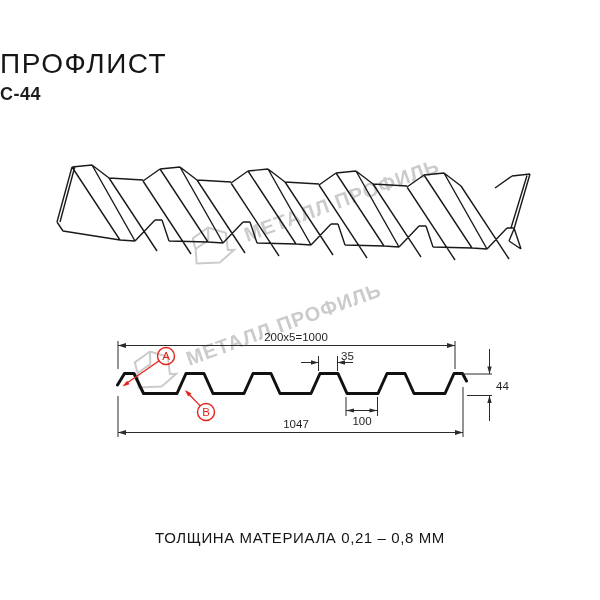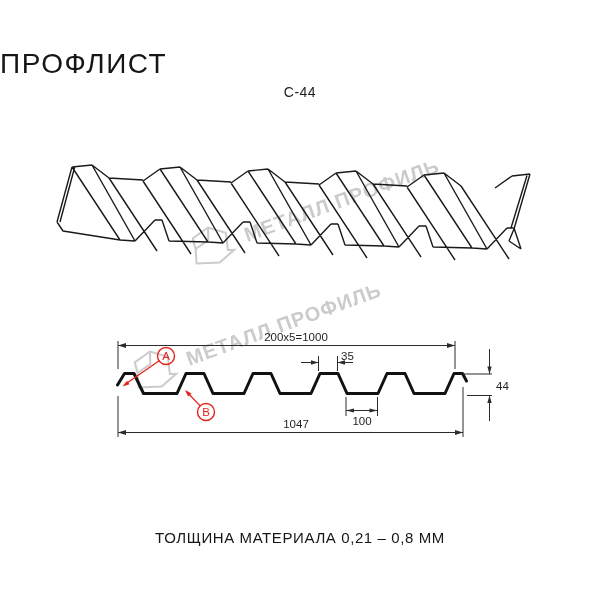--- a/index.html
+++ b/index.html
@@ -5,22 +5,22 @@
   html,body{margin:0;padding:0;background:#fff;}
   #stage{
     position:relative;width:600px;height:600px;background:#ffffff;overflow:hidden;
     font-family:"Liberation Sans",sans-serif;
   }
   .title{
     position:absolute;top:48px;left:0;width:600px;text-align:left;
     font-size:28px;font-weight:400;letter-spacing:1.5px;color:#161616;
   }
   .subtitle{
-    position:absolute;top:84px;left:0;width:600px;text-align:center;
-    font-size:14px;font-weight:400;letter-spacing:0.5px;color:#1d1d1d;
+    position:absolute;top:84px;left:0;width:600px;text-align:left;
+    font-size:18px;font-weight:700;letter-spacing:0.5px;color:#1d1d1d;
   }
   .footer{
     position:absolute;top:529px;left:0;width:600px;text-align:center;
     font-size:15px;font-weight:400;letter-spacing:0.6px;color:#161616;
   }
   svg{position:absolute;left:0;top:0;}
   .dimtxt{font-family:"Liberation Sans",sans-serif;font-size:11.5px;fill:#1f1f1f;}
   .redtxt{font-family:"Liberation Sans",sans-serif;font-size:11.5px;font-weight:400;}
   .wmtxt{font-family:"Liberation Sans",sans-serif;font-size:20px;font-weight:700;letter-spacing:1px;}
 </style>

